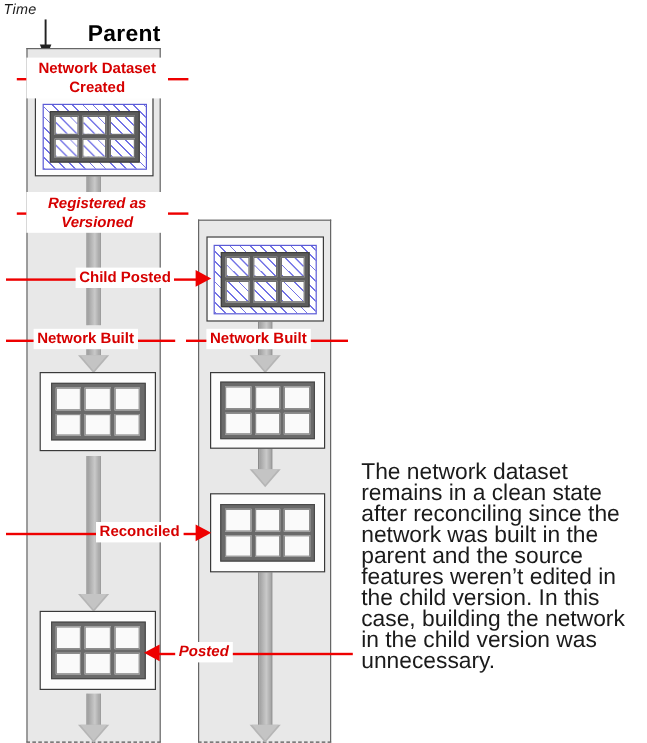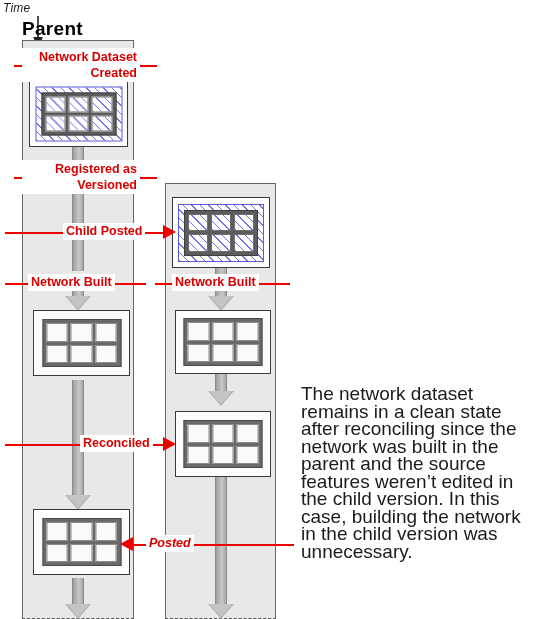--- a/index.html
+++ b/index.html
@@ -29,21 +29,21 @@
     border-top:1px solid #666;
     border-bottom:1px dashed #555;
     box-sizing:border-box;
   }
   .lane-parent{left:22px;top:40px;width:112px;height:579px;}
   .lane-child{left:165px;top:183px;width:111px;height:436px;}
 
   .lane-title{
     position:absolute;
     font-weight:bold;font-size:19px;color:#000;
-    text-align:left;
+    text-align:right;
     letter-spacing:.3px;
   }
   .title-parent{left:22px;top:18px;width:112px;}
   .title-child{left:165px;top:161px;width:111px;}
 
   
   .flow{position:absolute;}
   .flow .shaft{
     position:absolute;left:50%;margin-left:-6px;top:0;width:12px;
     background:linear-gradient(to right,#9e9e9e 0%,#b8b8b8 35%,#c9c9c9 60%,#a5a5a5 100%);
@@ -142,21 +142,21 @@
     position:absolute;
     background:#ffffff;
     color:#d60000;
     font-weight:bold;
     font-size:12.5px;
     line-height:15px;
     white-space:nowrap;
     padding:1px 3px;
     text-align:center;
   }
-  .event .txt.two{white-space:normal;line-height:16px;text-align:right;}
+  .event .txt.two{white-space:normal;line-height:16px;}
 
   
   .note{
     position:absolute;left:301px;top:385px;width:232px;
     font-size:19px;line-height:17.5px;color:#1b1b1b;
   }
 </style>
 </head>
 <body>
 
@@ -284,21 +284,21 @@
 
   <div class="event" style="left:0;top:65px;width:539px;">
     <div class="line" style="left:14px;width:32px;"></div>
     <div class="line" style="left:133px;width:24px;"></div>
     <div class="txt two" style="left:22px;top:-17px;width:112px;">Network Dataset Created</div>
   </div>
 
   <div class="event" style="left:0;top:177px;width:539px;">
     <div class="line" style="left:14px;width:18px;"></div>
     <div class="line" style="left:124px;width:33px;"></div>
-    <div class="txt two" style="left:22px;top:-17px;width:112px;">Registered as Versioned</div>
+    <div class="txt two" style="left:22px;top:-17px;width:112px;font-style:italic;">Registered as Versioned</div>
   </div>
 
   <div class="event" style="left:0;top:232px;width:539px;">
     <div class="line" style="left:5px;width:167px;"></div>
     <div class="arrow-r" style="left:163px;"></div>
     <div class="txt" style="left:63px;top:-9px;">Child Posted</div>
   </div>
 
   <div class="event" style="left:0;top:283px;width:539px;">
     <div class="line" style="left:5px;width:141px;"></div>

